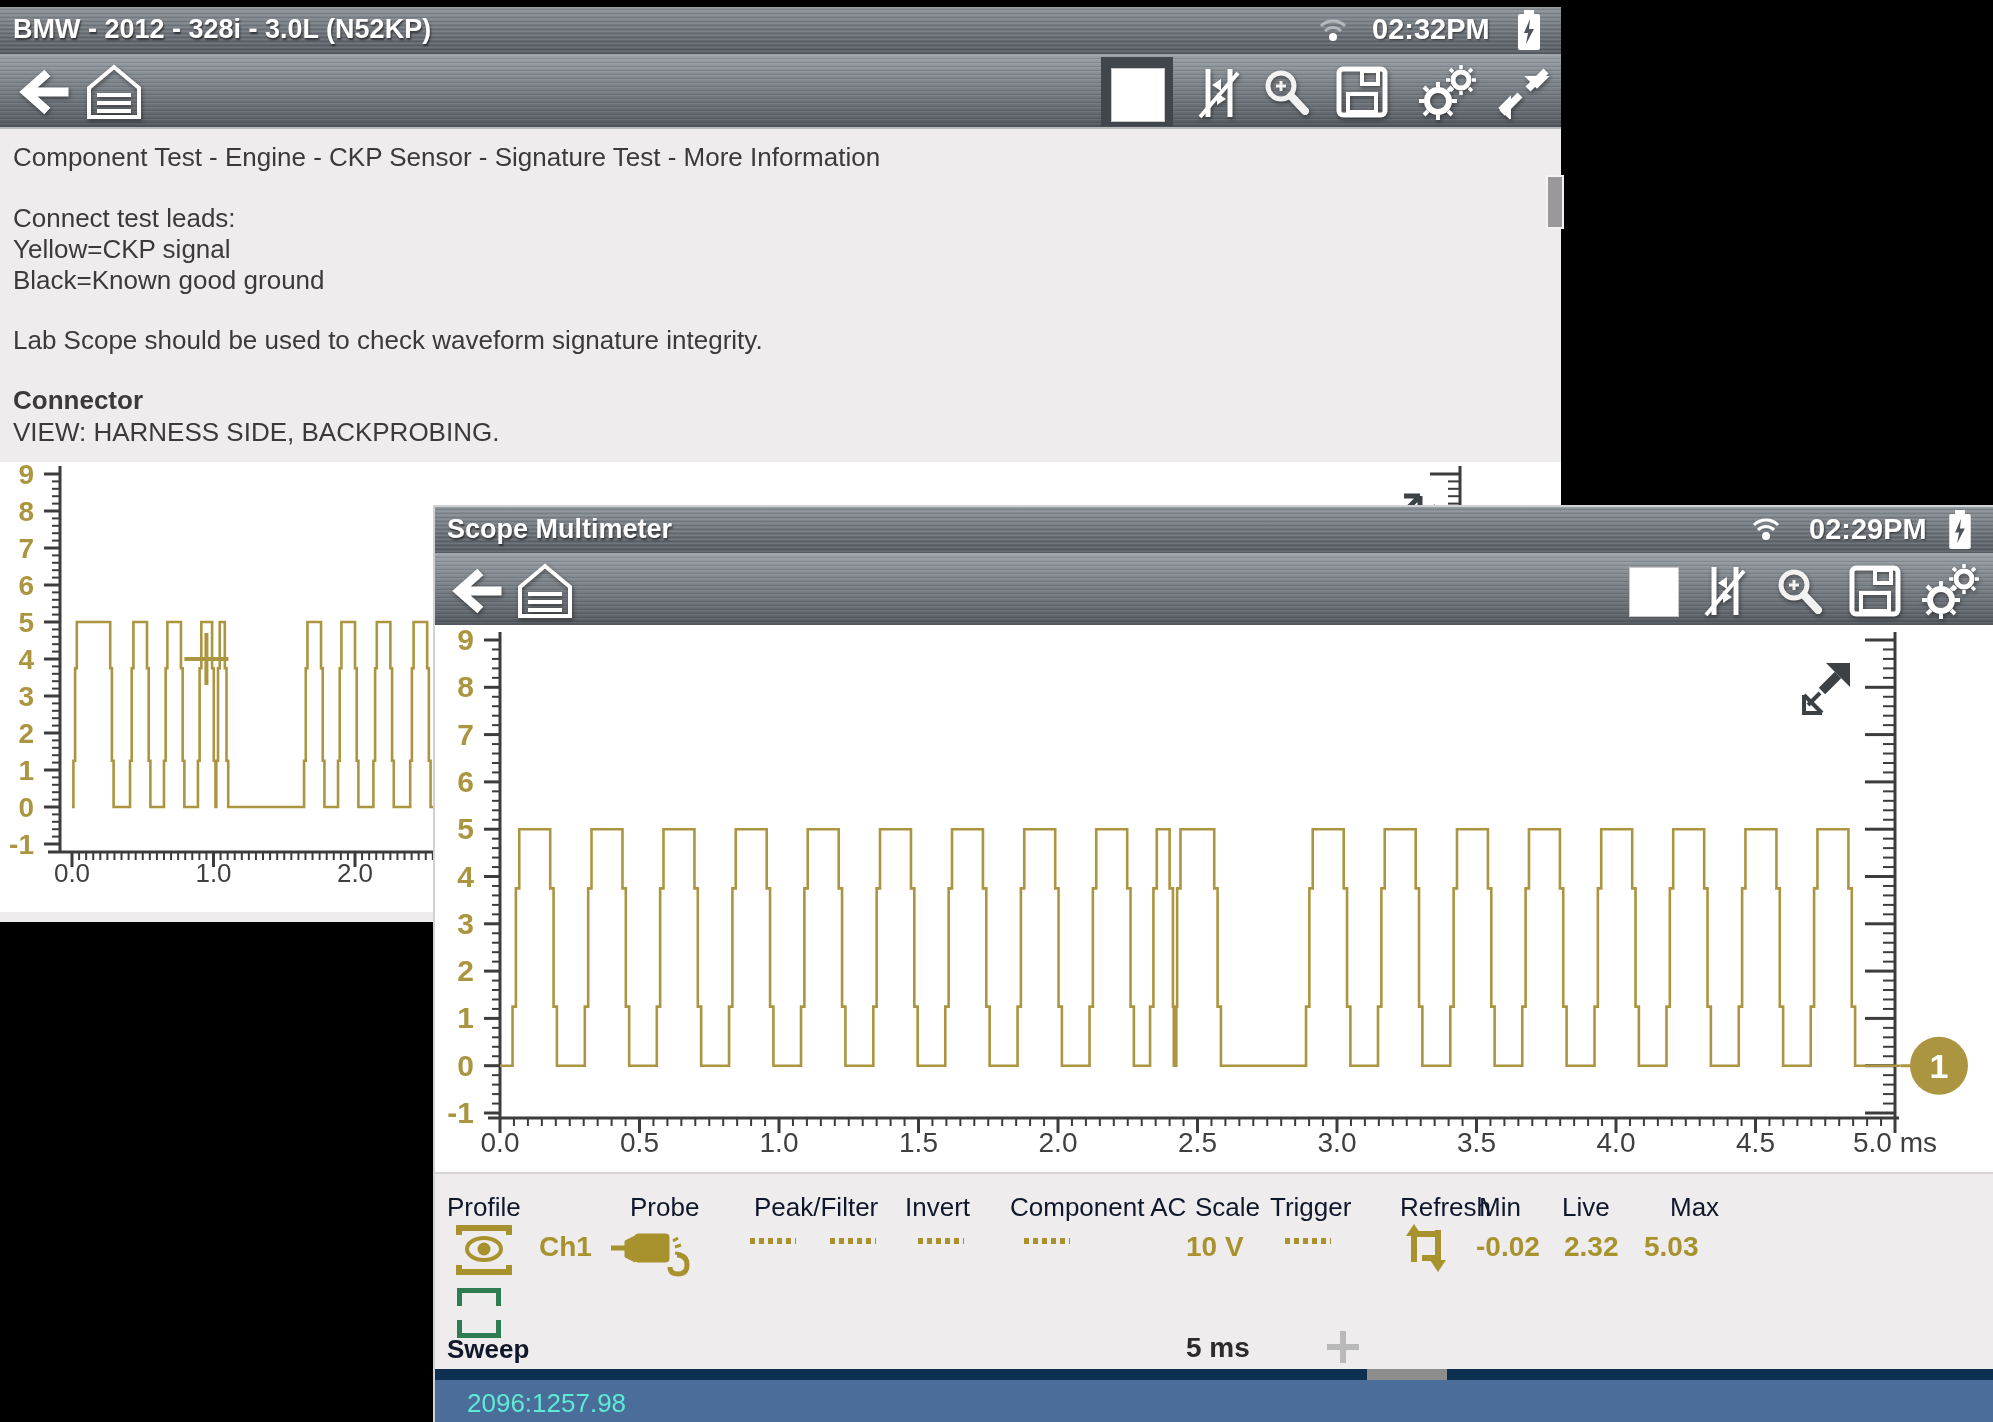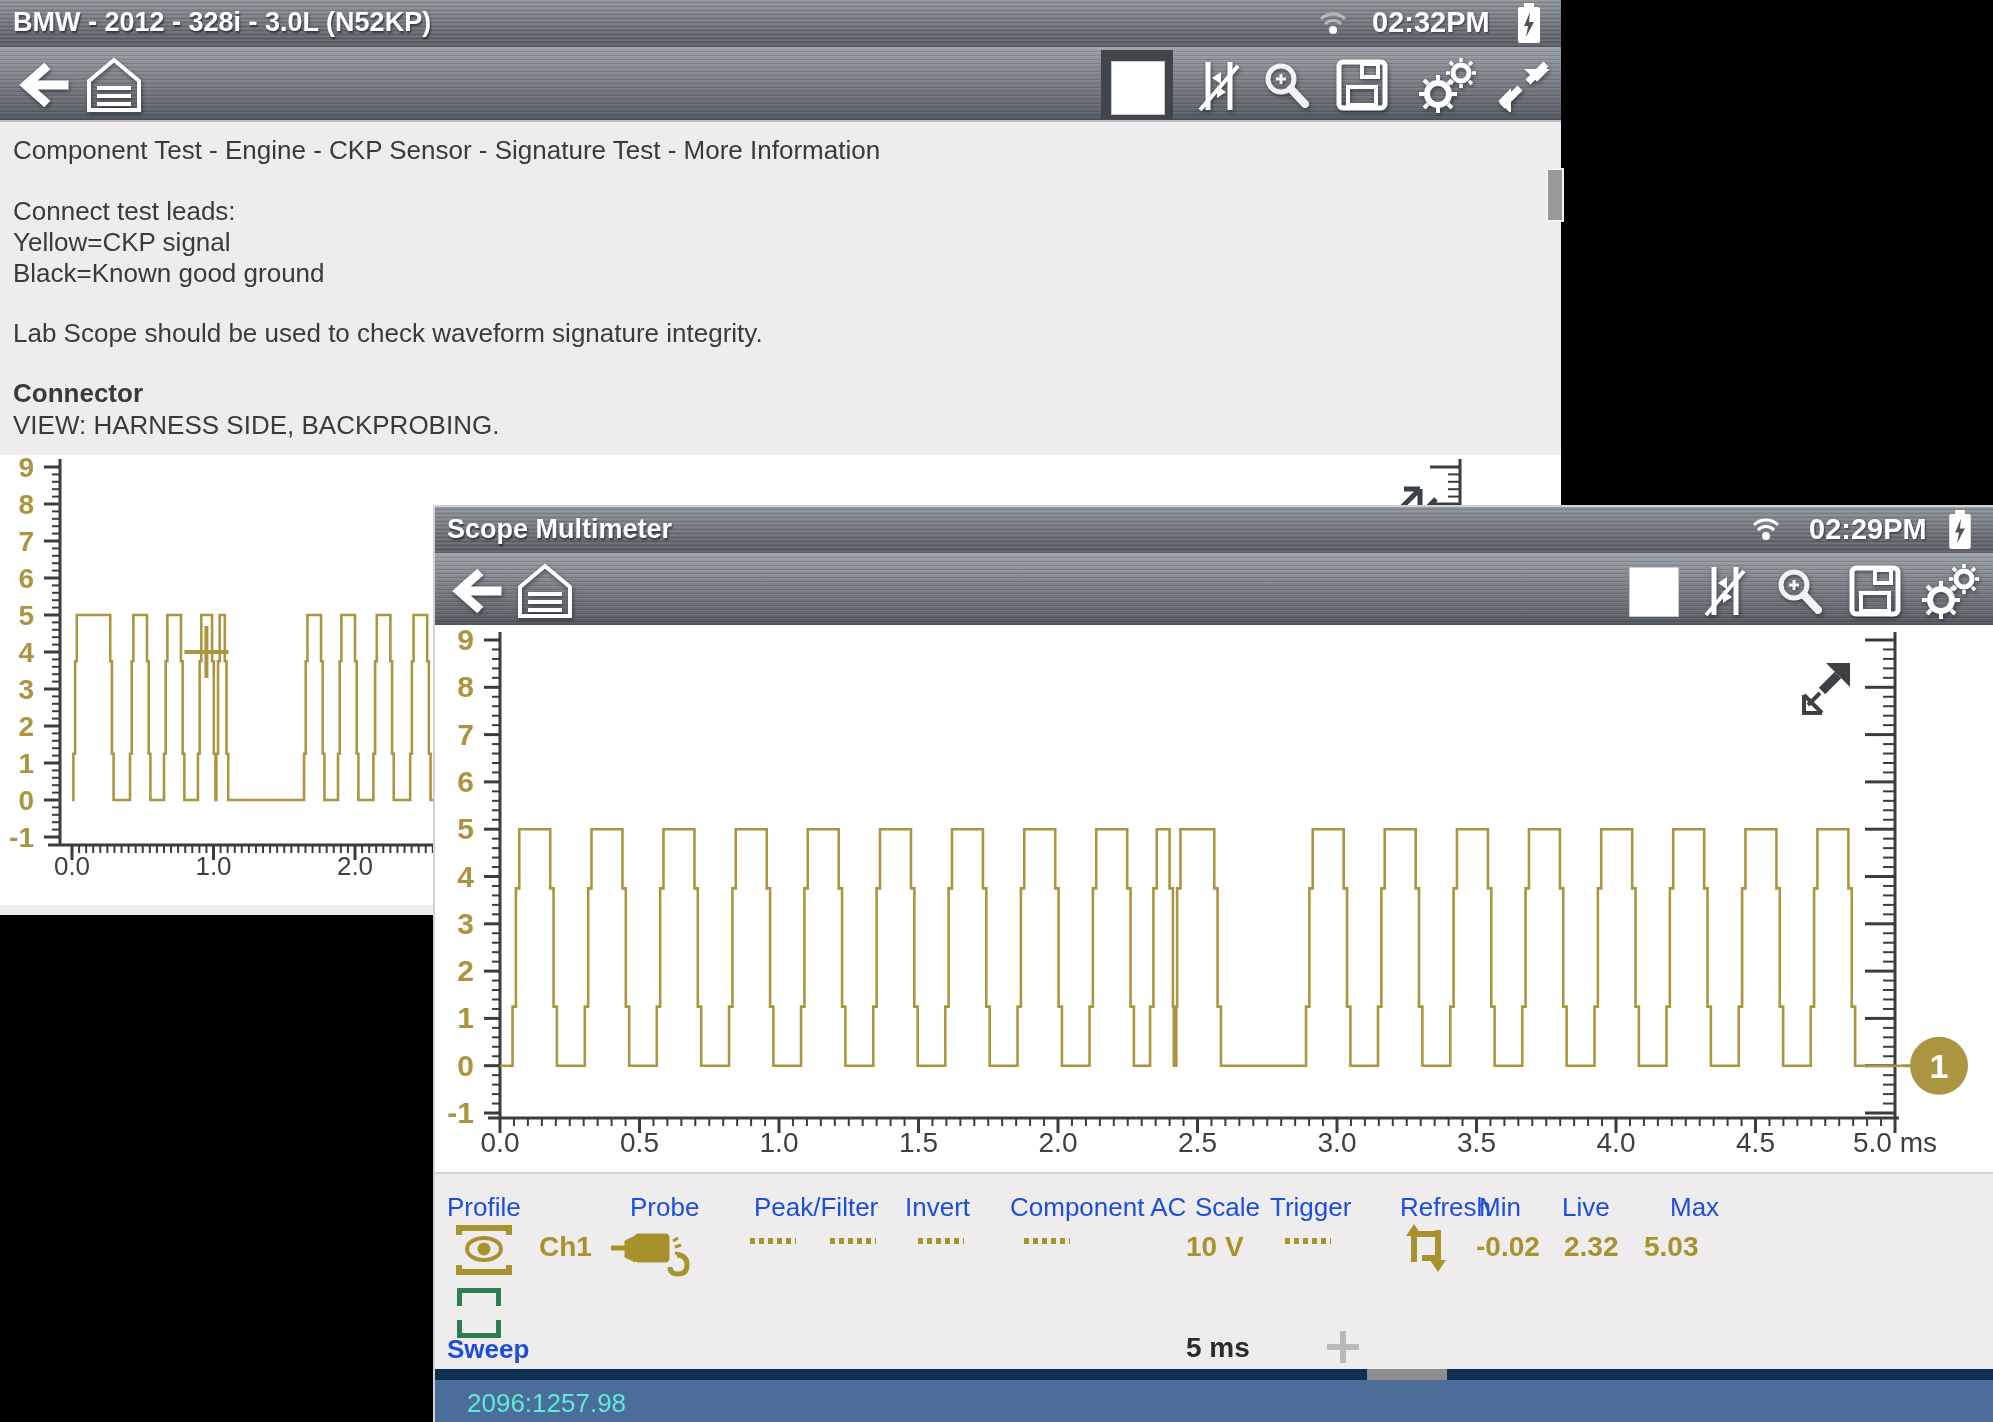--- a/index.html
+++ b/index.html
@@ -15,33 +15,33 @@
       rgba(0,0,0,.12) 3px 4px),
     linear-gradient(180deg,#9aa1a6 0%,#7d848a 40%,#60666c 85%,#4e545a 100%);
     border-top:1px solid #9fa6ab;}
   .wtitle{color:#fff;font-weight:bold;font-size:27px;text-shadow:1px 2px 2px rgba(0,0,0,.55);
           white-space:nowrap;}
   .wtime{color:#fff;font-weight:bold;font-size:29px;text-shadow:1px 1px 2px rgba(0,0,0,.5);}
   .icon{filter:drop-shadow(1px 2px 2px rgba(0,0,0,.45));}
   .textarea{background:#efecee;color:#3a3a3a;font-size:26px;}
   .tline{position:absolute;left:13px;white-space:nowrap;}
   .chartwhite{background:#fff;}
-  .hdr{position:absolute;color:#1d4ed8;font-size:26px;white-space:nowrap;}
+  .hdr{position:absolute;color:#0f172a;font-size:26px;white-space:nowrap;}
   .val{position:absolute;color:#a8922e;font-size:28px;font-weight:bold;white-space:nowrap;}
   .dashes{position:absolute;width:46px;height:6px;
     background:repeating-linear-gradient(90deg,#a8922e 0 5px,rgba(0,0,0,0) 5px 9px);}
   .gbracket{position:absolute;width:44px;box-sizing:border-box;}
   svg text{font-family:"Liberation Sans",sans-serif;}
 </style>
 </head>
 <body>
 
 <div class="stage">
 
-  <section class="abs" style="left:0;top:0;width:1561px;height:915px;">
+  <section class="abs" style="left:0;top:7px;width:1561px;height:915px;">
 
     <div class="abs metal" style="left:0;top:0;width:1561px;height:47px;">
       <span class="abs wtitle" style="left:13px;top:7px;">BMW - 2012 - 328i - 3.0L (N52KP)</span>
       <svg class="abs" style="left:1318px;top:9px;" width="30" height="26" viewBox="0 0 30 26">
         <path d="M3 10 A17 17 0 0 1 27 10" fill="none" stroke="#e8e8e8" stroke-width="3" opacity=".55"></path>
         <path d="M7 15 A11 11 0 0 1 23 15" fill="none" stroke="#e8e8e8" stroke-width="3" opacity=".55"></path>
         <circle cx="15" cy="21" r="4" fill="#ffffff"></circle>
       </svg>
       <span class="abs wtime" style="left:1372px;top:6px;">02:32PM</span>
       <svg class="abs" style="left:1516px;top:3px;" width="26" height="41" viewBox="0 0 26 41">

